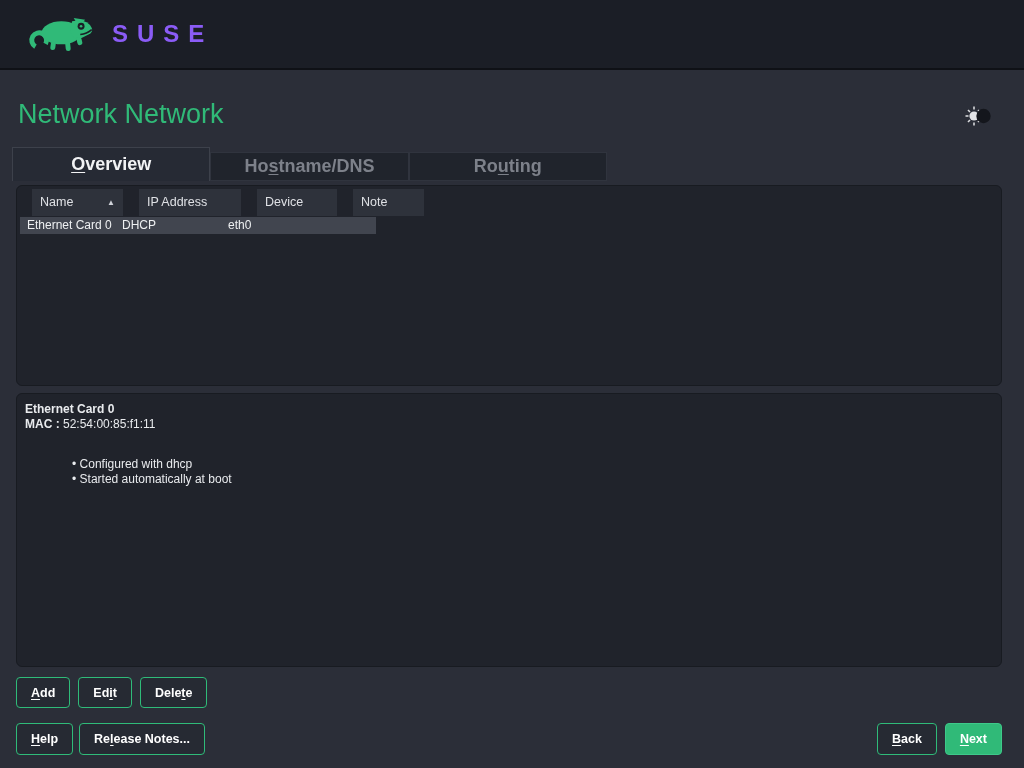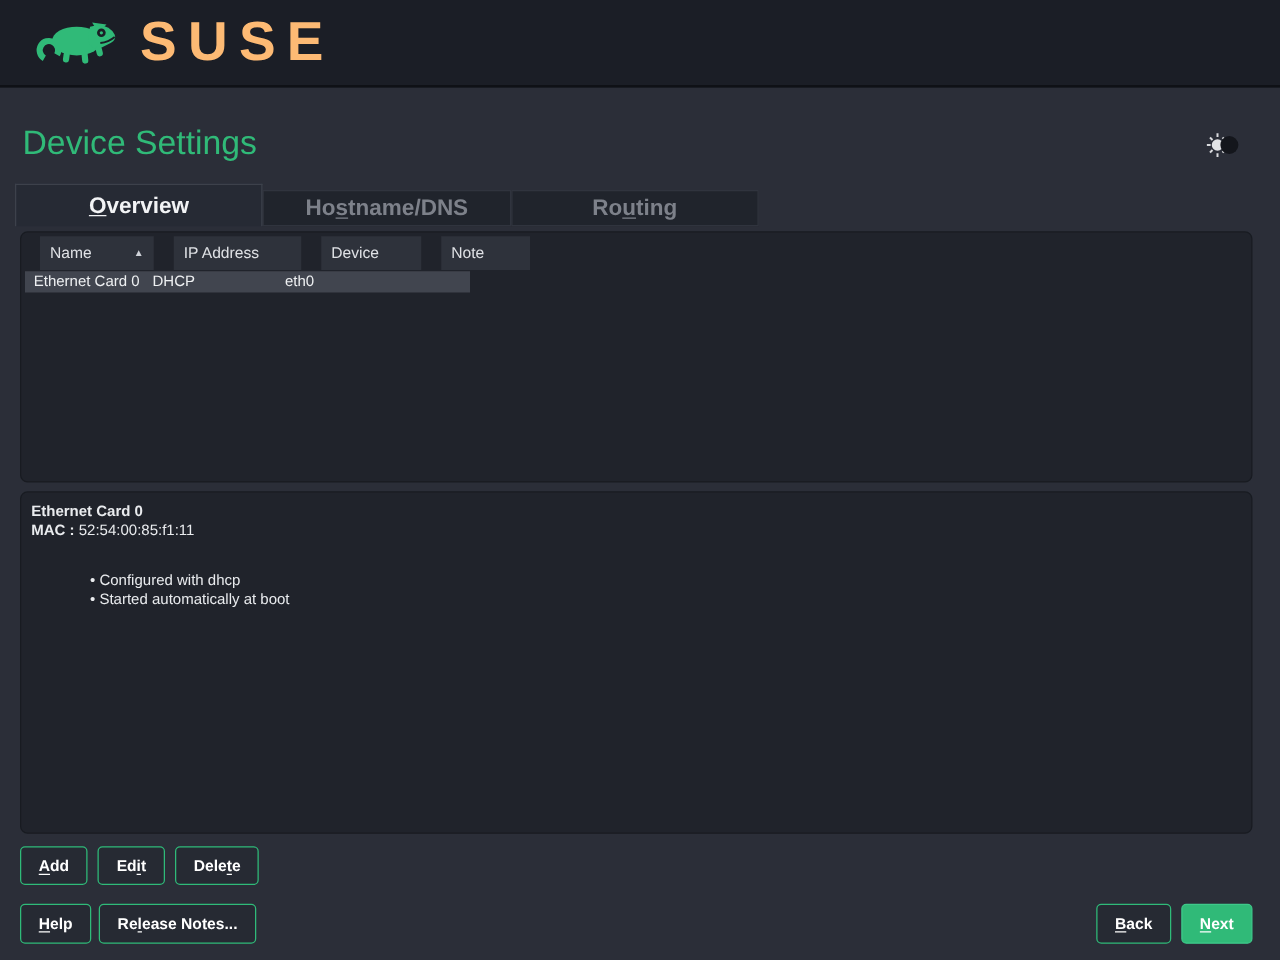--- a/index.html
+++ b/index.html
@@ -14,21 +14,21 @@
   
   .topbar {
     position:absolute; left:0; top:0; width:1024px; height:70px;
     background:#1b1e26;
     border-bottom:2px solid #0f1116;
     display:flex; align-items:center;
     padding-left:26px;
   }
   .logo { display:flex; align-items:center; gap:12px; }
   .brand {
-    color:#fdba74; font-size:44px; font-weight:bold;
+    color:#8b5cf6; font-size:24px; font-weight:bold;
     letter-spacing:9px; line-height:1;
   }
   
   .page-title {
     position:absolute; left:18px; top:99px;
     font-size:27px; font-weight:500; color:#30ba78;
   }
   .theme-toggle {
     position:absolute; left:963px; top:104px; width:30px; height:24px;
     cursor:pointer;
@@ -130,21 +130,21 @@
 
         <rect x="30" y="38" width="6" height="11" rx="3" fill="#30ba78" transform="rotate(8 33 43)"></rect>
         <rect x="48" y="38" width="6" height="12" rx="3" fill="#30ba78" transform="rotate(-6 51 44)"></rect>
         <rect x="62" y="33" width="6" height="10" rx="3" fill="#30ba78" transform="rotate(-14 65 38)"></rect>
       </svg>
     </span>
     <span class="brand">SUSE</span>
   </div>
 </div>
 
-<div class="page-title">Device Settings</div>
+<div class="page-title">Network Network</div>
 
 <div class="theme-toggle">
   <span>
     <svg width="30" height="24" viewBox="0 0 30 24">
       <g stroke="#d9dadd" stroke-width="1.6">
         <line x1="11" y1="2.5" x2="11" y2="5.5"></line>
         <line x1="11" y1="18.5" x2="11" y2="21.5"></line>
         <line x1="2.5" y1="12" x2="5.5" y2="12"></line>
         <line x1="16.5" y1="12" x2="19.5" y2="12"></line>
         <line x1="5" y1="6" x2="7" y2="8"></line>

